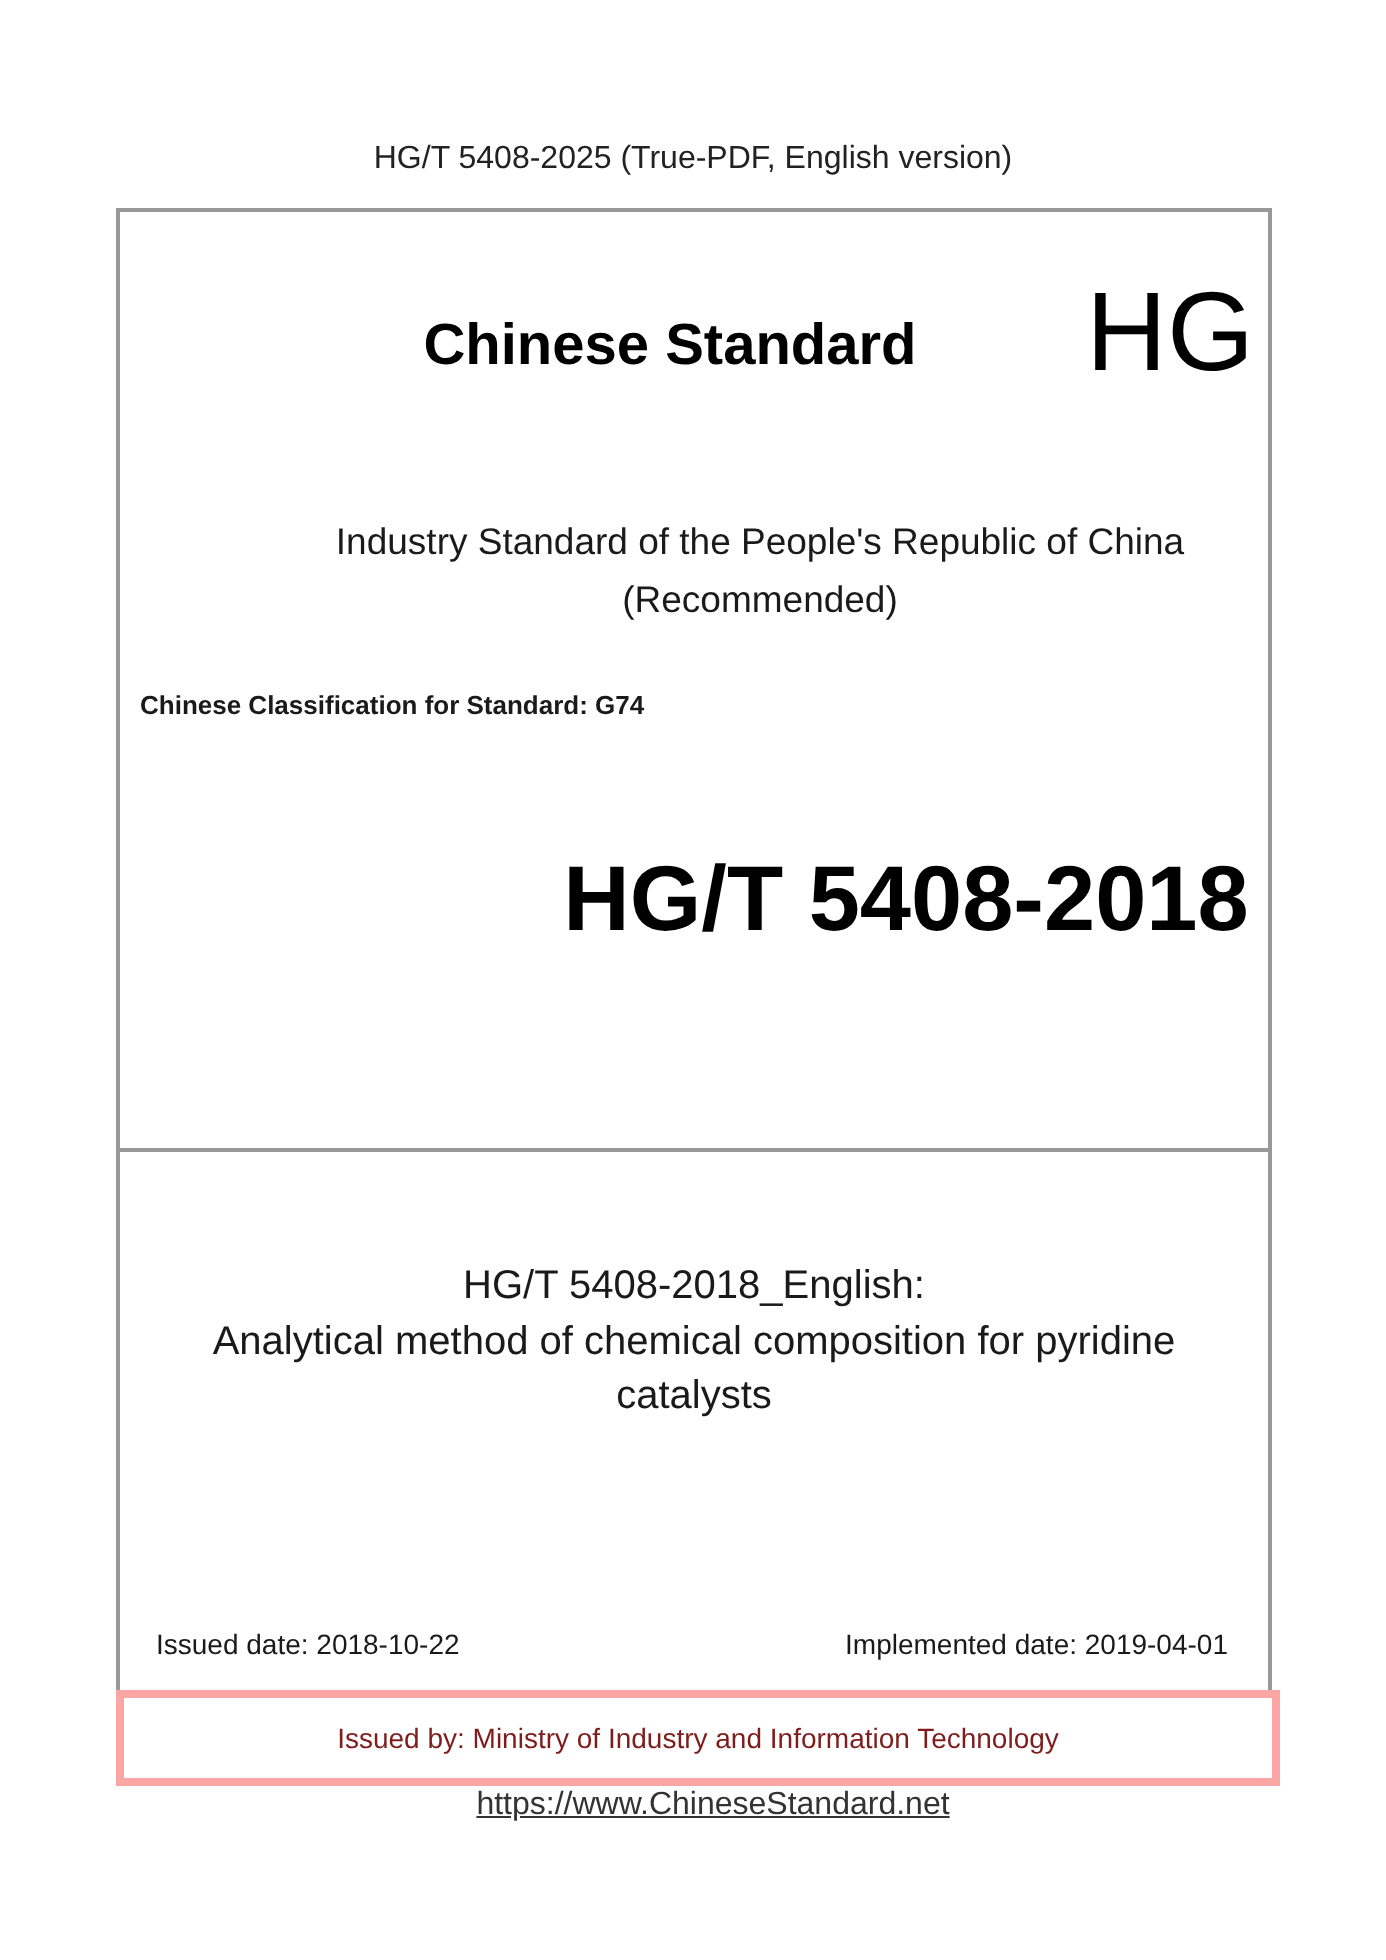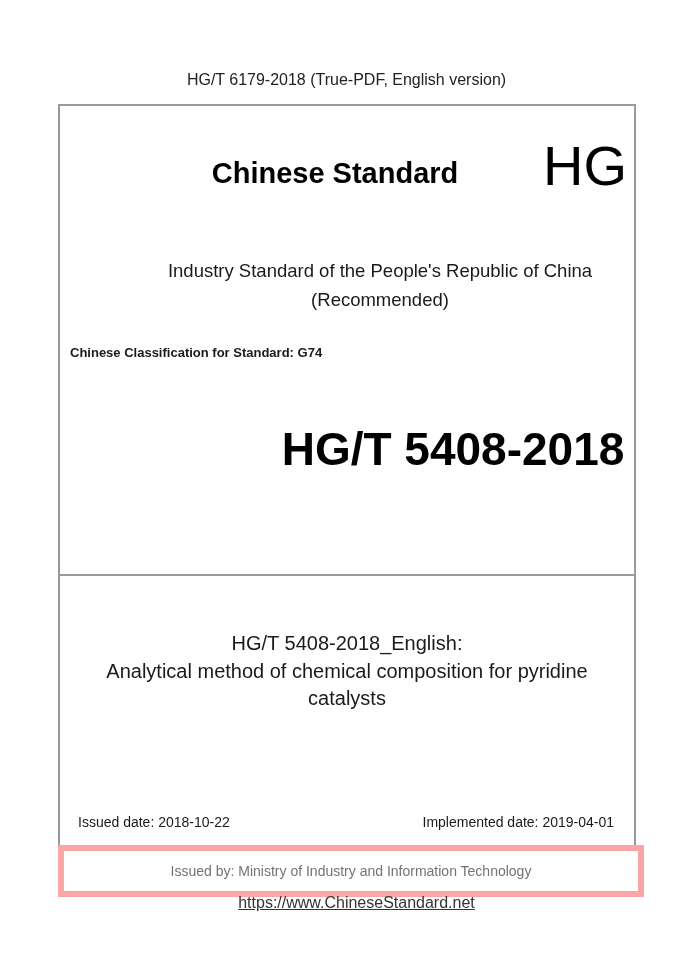--- a/index.html
+++ b/index.html
@@ -99,42 +99,42 @@
       right: 79px; top: 813px;
       font-size: 14px;
       line-height: 18px;
       color: #1a1a1a;
       margin-left: 33px;
     }
 
     .issuer-box {
       left: 58px; top: 845px;
       width: 574px; height: 40px;
-      border: 6px solid #fca5a5;
+      border: 4px solid #fca5a5;
       display: flex;
       align-items: center;
       justify-content: center;
       font-size: 14px;
-      color: #737373;
+      color: #7f1d1d;
     }
 
     .site-link {
       left: 0; width: 693px; top: 893px;
       text-align: center;
       font-size: 16px;
       line-height: 20px;
       color: #333;
       text-decoration: underline;
       padding-left: 10px;
     }
   </style>
 </head>
 <body>
 
-<div class="abs page-header">HG/T 6179-2018 (True-PDF, English version)</div>
+<div class="abs page-header">HG/T 5408-2025 (True-PDF, English version)</div>
 
 <div class="abs outer-box"></div>
 <div class="abs divider"></div>
 
 <div class="abs cs-title">Chinese Standard</div>
 <div class="abs hg-mark">HG</div>
 
 <div class="abs industry">
   <div>Industry Standard of the People's Republic of China</div>
   <div>(Recommended)</div>

